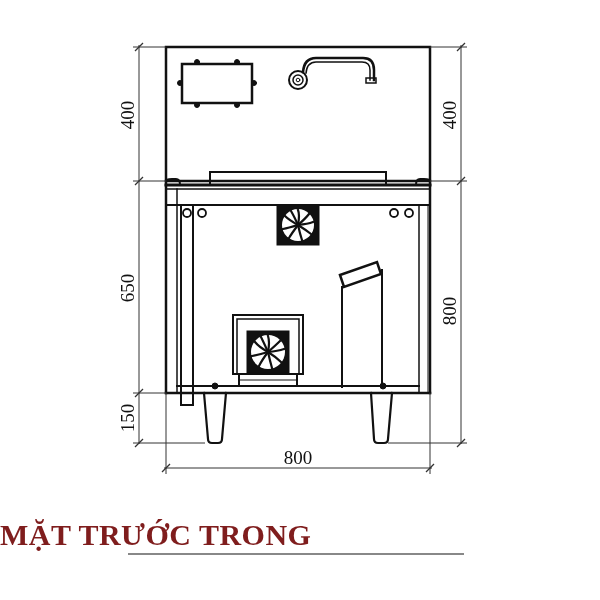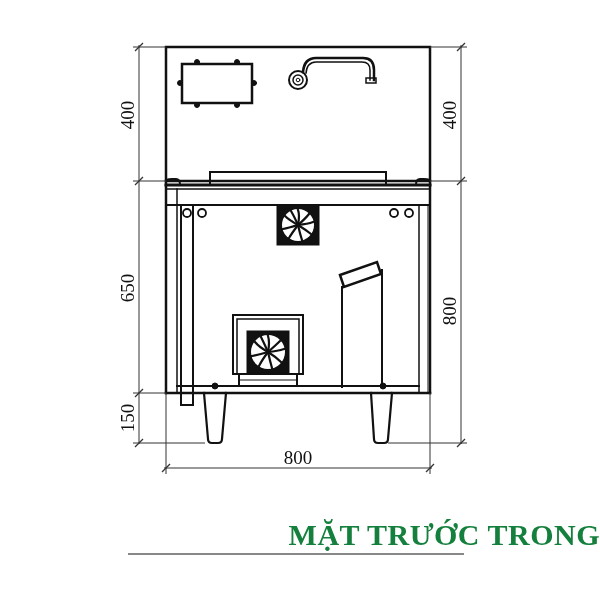--- a/index.html
+++ b/index.html
@@ -1,22 +1,22 @@
 <!DOCTYPE html>
 <html><head>
 <meta charset="utf-8">
 <style>
   html, body { margin: 0; padding: 0; background: #ffffff; }
   body { width: 600px; height: 600px; position: relative; overflow: hidden; }
   #drawing { position: absolute; left: 0; top: 0; }
   .dim-text { font-family: "Liberation Serif", "DejaVu Serif", serif; font-size: 19px; fill: #111; }
   .title {
-    position: absolute; left: 0; top: 518px; width: 600px; text-align: right;
+    position: absolute; left: 0; top: 518px; width: 600px; text-align: left;
     font-family: "Liberation Serif", "DejaVu Serif", serif; font-weight: bold;
-    font-size: 30px; color: #15803d; letter-spacing: 0.5px;
+    font-size: 30px; color: #7f1d1d; letter-spacing: 0.5px;
   }
   .title-underline {
     position: absolute; left: 128px; top: 553px; width: 336px; height: 2px; background: #888;
   }
 </style>
 </head>
 <body>
 
 <svg id="drawing" width="600" height="600" viewBox="0 0 600 600" xmlns="http://www.w3.org/2000/svg">
   <g stroke="#111" fill="none" stroke-linecap="square">

